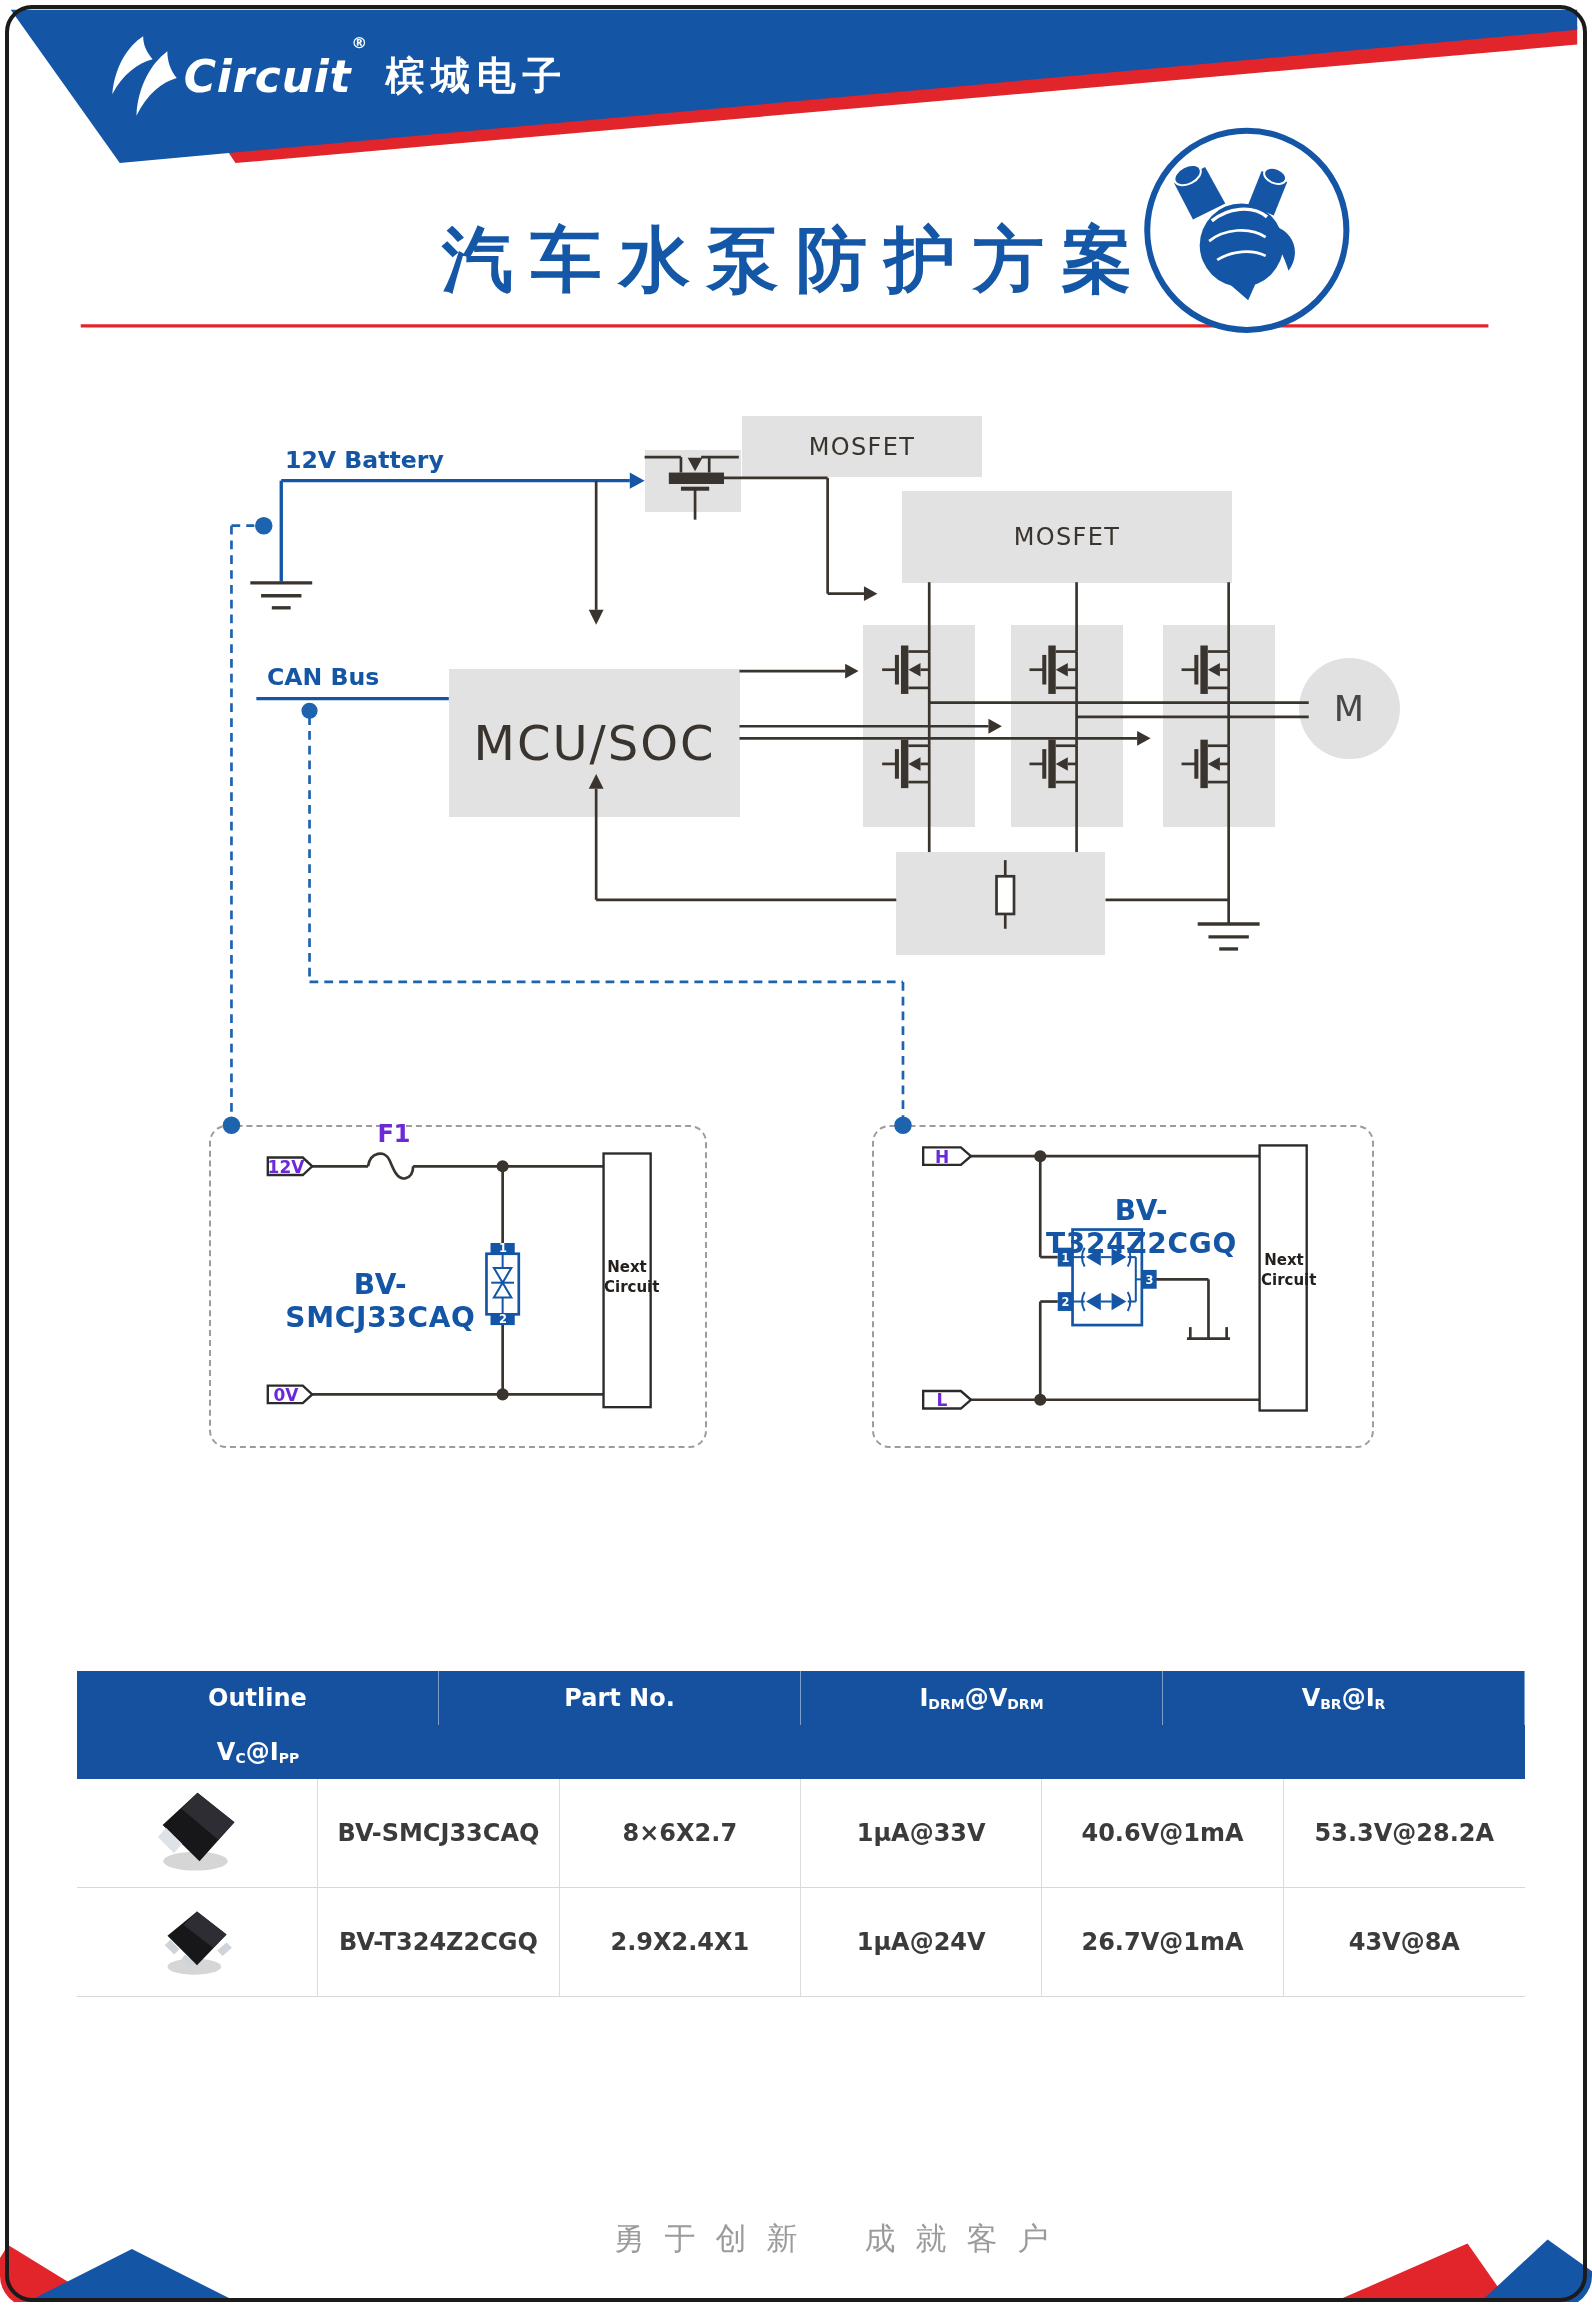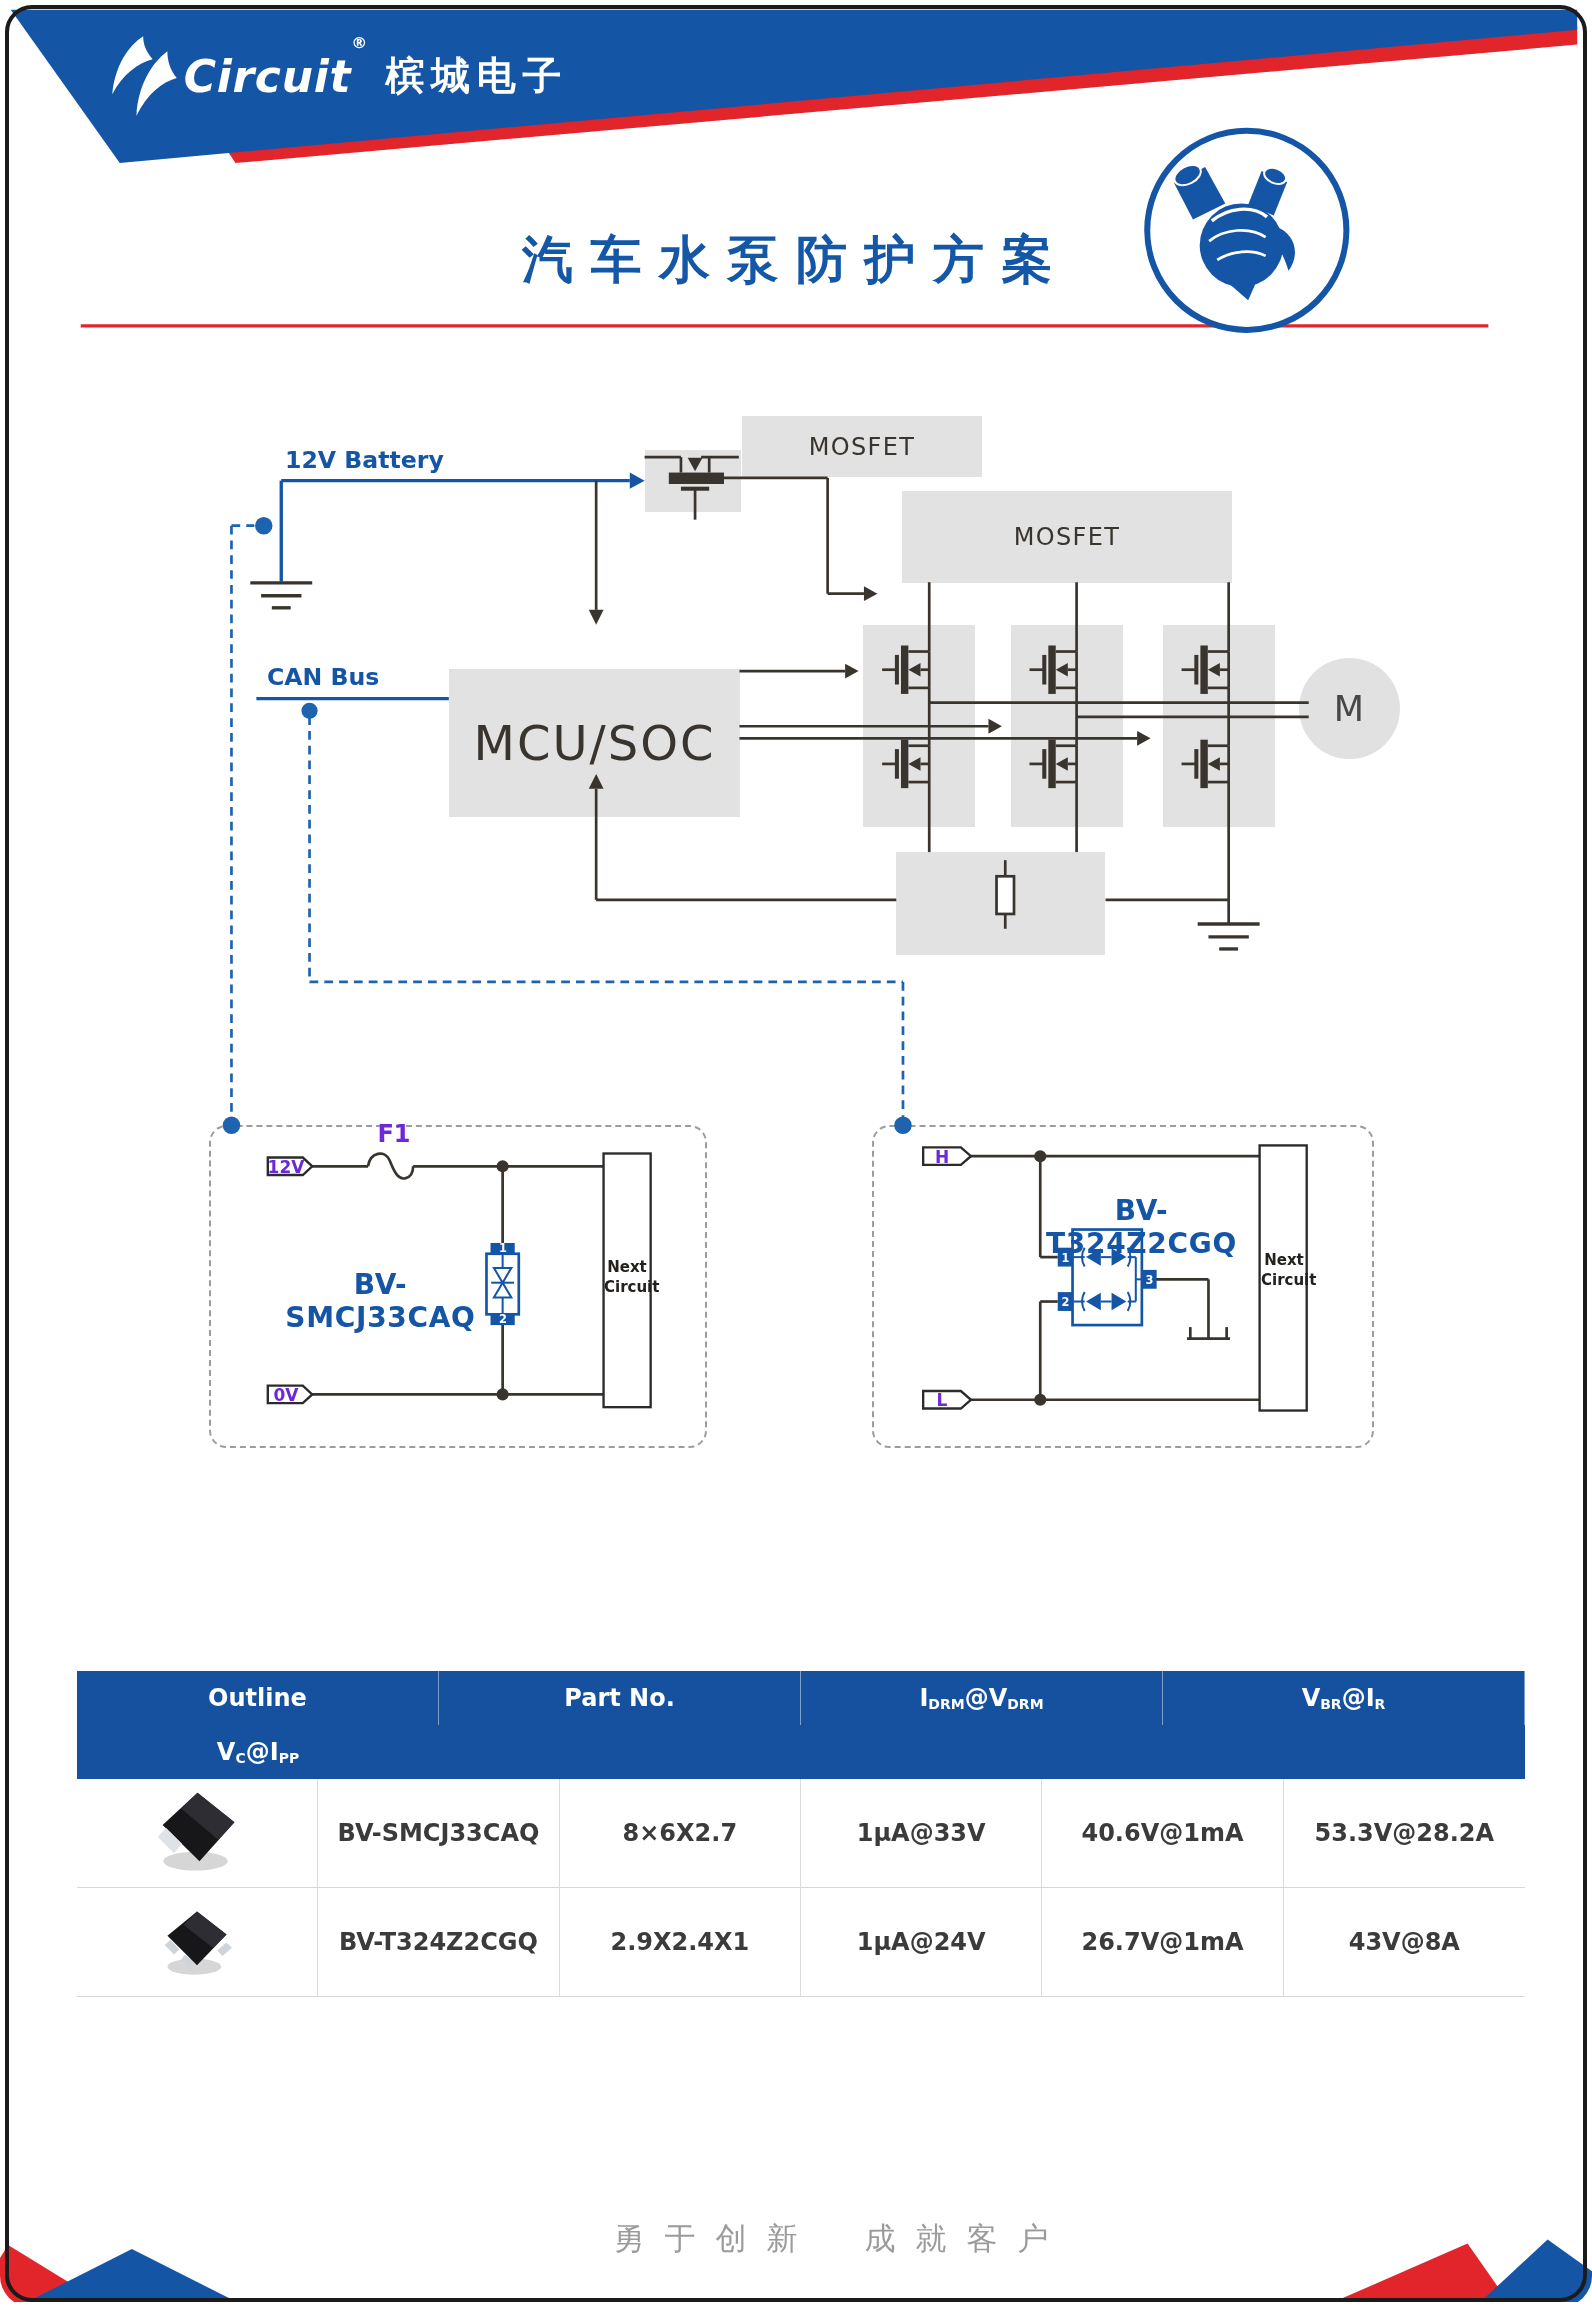--- a/index.html
+++ b/index.html
@@ -18,21 +18,21 @@
   .flagtxt{position:absolute;display:flex;align-items:center;justify-content:center;font-weight:bold;color:#6d28d9;text-align:right;}
   .pintxt{position:absolute;display:flex;align-items:center;justify-content:center;color:#ffffff;font-weight:bold;font-size:11.4px;}
   .nexttxt{position:absolute;font-size:15px;line-height:20px;color:#23201d;font-weight:700;text-align:center;}
   .partlbl{position:absolute;font-weight:bold;font-size:28px;color:#1456a5;text-align:center;letter-spacing:0.7px;}
   
   .logo-row{position:absolute;left:108px;top:35px;height:82px;display:flex;align-items:center;z-index:3;}
   .brand{color:#fff;font-size:44px;font-weight:bold;font-style:italic;letter-spacing:0.7px;margin-left:6.7px;}
   .brand-reg{color:#fff;font-size:16px;vertical-align:top;position:relative;top:-17.5px;font-style:normal;}
   .brand-cn{color:#fff;font-size:39px;font-weight:bold;letter-spacing:6.7px;margin-left:17.5px;font-style:normal;}
   .title{position:absolute;left:0;width:1592px;top:215px;height:89px;line-height:89px;text-align:center;
-         font-size:51px;font-weight:bold;color:#1457a7;letter-spacing:17.5px;z-index:3;}
+         font-size:71px;font-weight:bold;color:#1457a7;letter-spacing:17.5px;z-index:3;}
   
   .tbl{position:absolute;left:77px;top:1671px;width:1448px;z-index:3;}
   .tbl-h{display:grid;grid-template-columns:repeat(4,1fr);background:#15519f;height:108px;}
   .th{display:flex;align-items:center;justify-content:center;color:#fff;font-weight:bold;font-size:24px;border-right:1.3px solid rgba(255,255,255,.45);}
   .th:last-child{border-right:none;}
   .th sub{font-size:14px;transform:translateY(6px);}
   .tbl-r{display:grid;grid-template-columns:repeat(6,1fr);height:108px;background:#fff;border-bottom:1.3px solid #d8d8d8;}
   .td{display:flex;align-items:center;justify-content:center;font-size:24px;font-weight:bold;color:#3b3b3b;border-right:1.3px solid #dcdcdc;}
   .td:last-child{border-right:none;}
   .footer{position:absolute;left:0;width:1592px;top:2218px;text-align:center;color:#9b9b9b;font-size:31px;z-index:3;margin-left:45px;}

